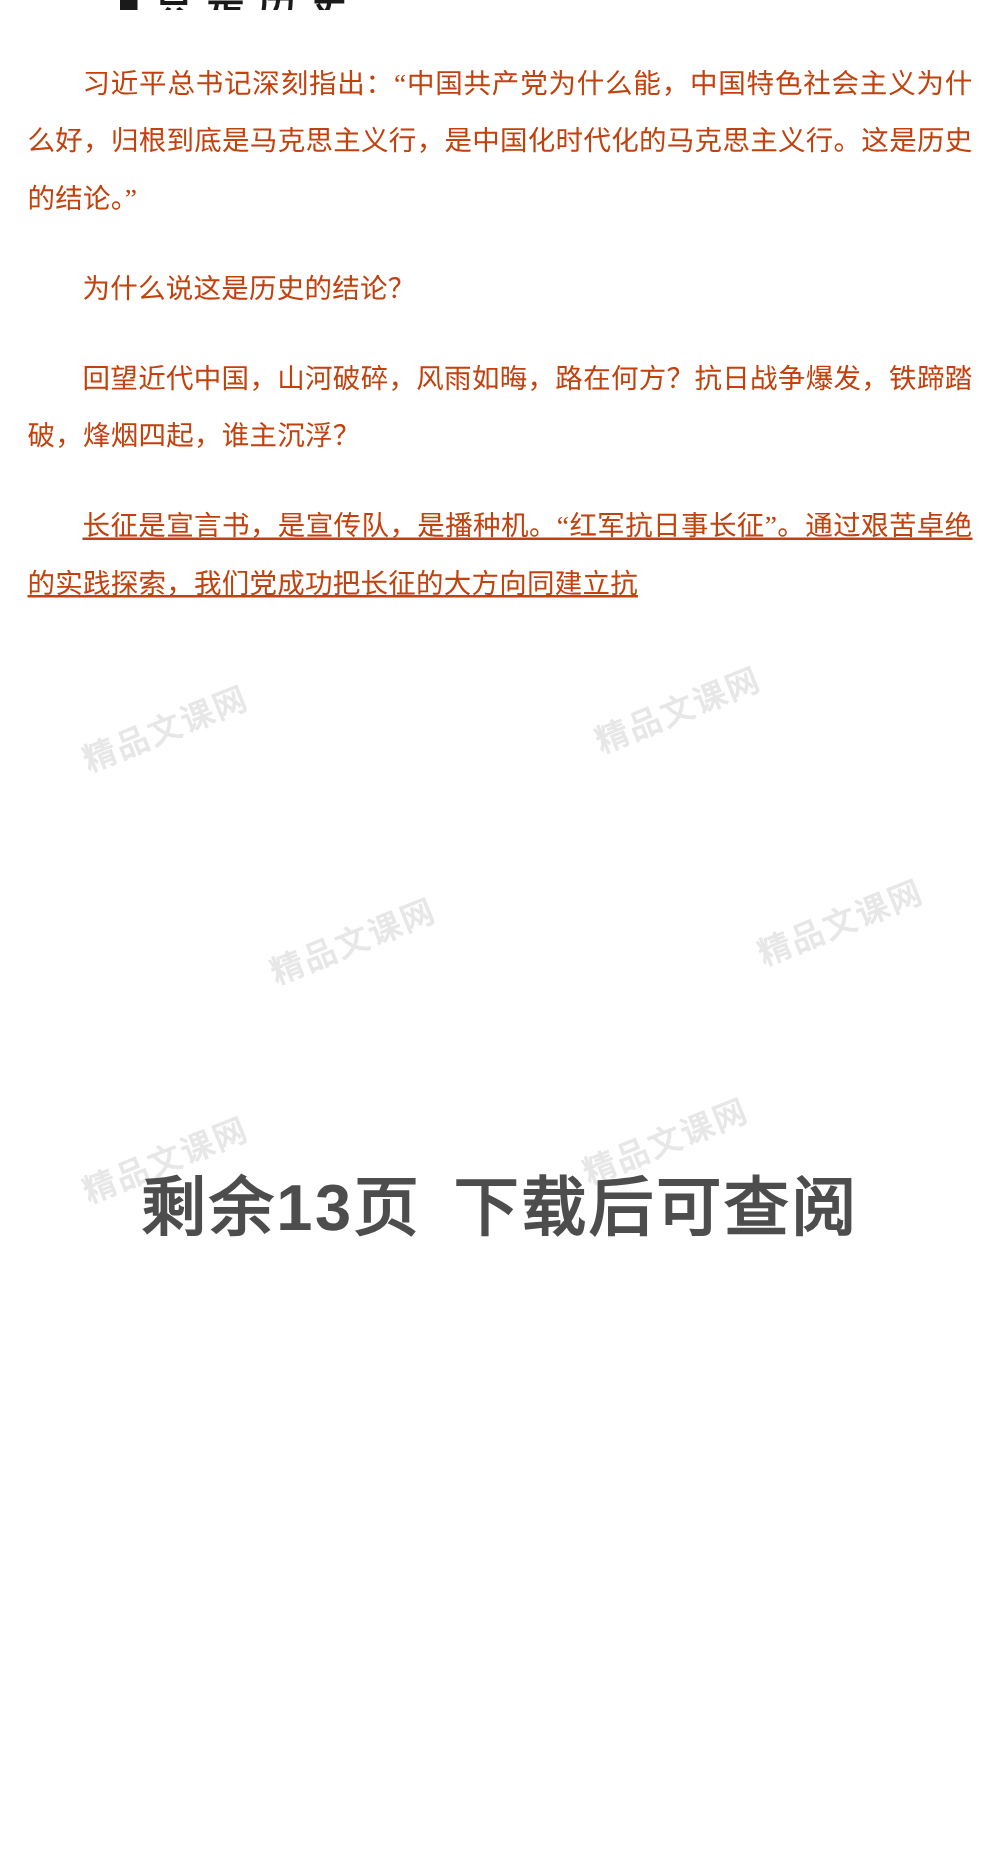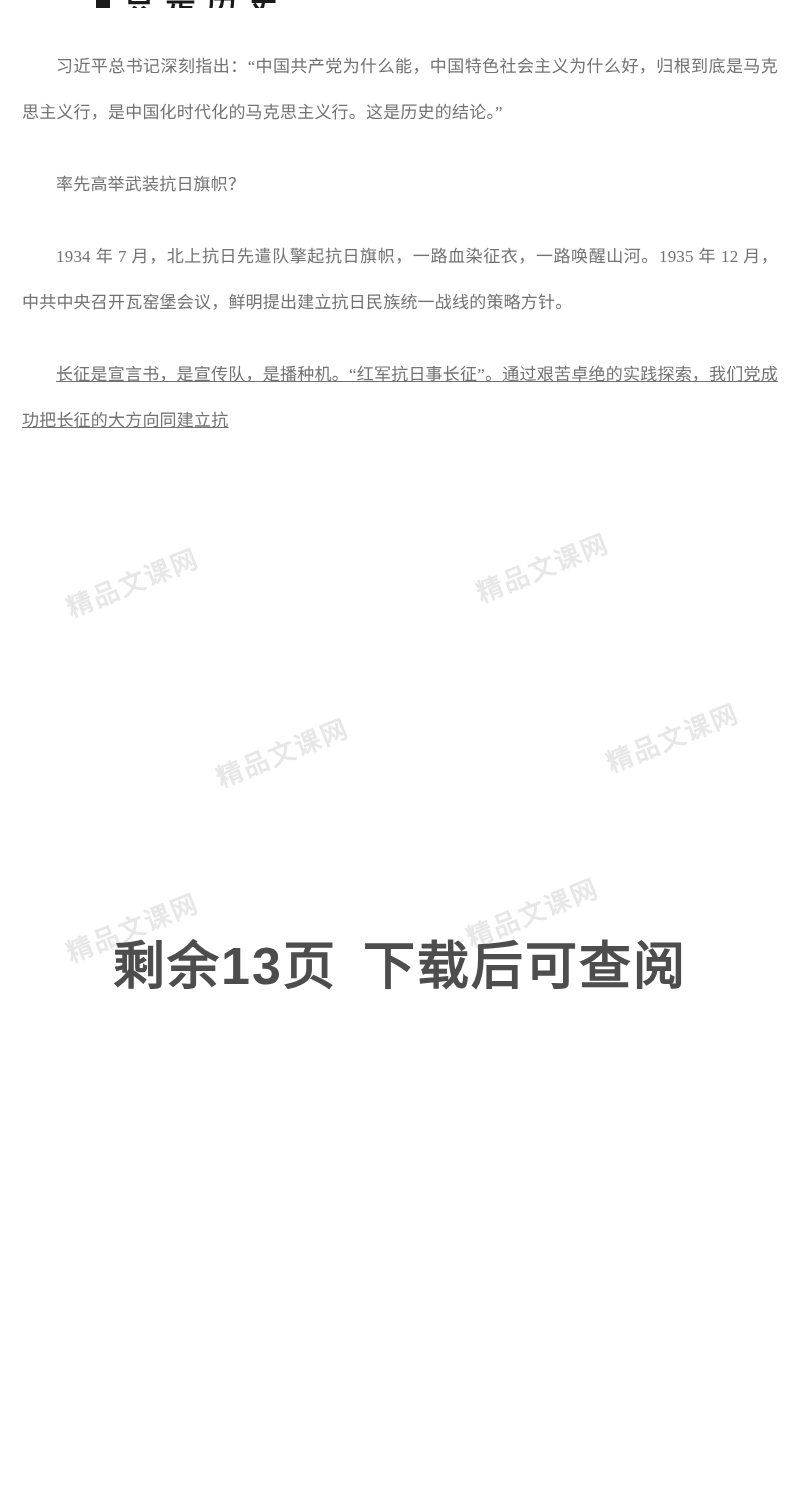--- a/index.html
+++ b/index.html
@@ -47,27 +47,27 @@
   }
 
   .doc-body {
     position: relative;
     padding-top: 44px;
     z-index: 2;
   }
 
   p.para {
     margin: 0 0 26px 0;
-    font-size: 17px;
+    font-size: 22px;
     line-height: 46px;
     text-align: justify;
     text-justify: inter-ideograph;
     text-indent: 2em;
     letter-spacing: 0.2px;
-    color: #737373;
+    color: #c2410c;
   }
 
   p.para.last {
     margin-bottom: 0;
     text-decoration: underline;
   }
 
   
   .wm {
     position: absolute;
@@ -112,22 +112,22 @@
 
   <div class="wm" style="left:60px;  top:590px;">精品文课网</div>
   <div class="wm" style="left:470px; top:575px;">精品文课网</div>
   <div class="wm" style="left:210px; top:760px;">精品文课网</div>
   <div class="wm" style="left:600px; top:745px;">精品文课网</div>
   <div class="wm" style="left:60px;  top:935px;">精品文课网</div>
   <div class="wm" style="left:460px; top:920px;">精品文课网</div>
 
   <div class="doc-body">
     <p class="para">习近平总书记深刻指出：“中国共产党为什么能，中国特色社会主义为什么好，归根到底是马克思主义行，是中国化时代化的马克思主义行。这是历史的结论。”</p>
-    <p class="para">率先高举武装抗日旗帜？</p>
-    <p class="para">1934 年 7 月，北上抗日先遣队擎起抗日旗帜，一路血染征衣，一路唤醒山河。1935 年 12 月，中共中央召开瓦窑堡会议，鲜明提出建立抗日民族统一战线的策略方针。</p>
+    <p class="para">为什么说这是历史的结论？</p>
+    <p class="para">回望近代中国，山河破碎，风雨如晦，路在何方？抗日战争爆发，铁蹄踏破，烽烟四起，谁主沉浮？</p>
     <p class="para last">长征是宣言书，是宣传队，是播种机。“红军抗日事长征”。通过艰苦卓绝的实践探索，我们党成功把长征的大方向同建立抗</p>
   </div>
 
   <div class="footer-note">
     <span>剩余13页</span><span class="gap"></span><span>下载后可查阅</span>
   </div>
 
 </div>
 
 </body></html>

